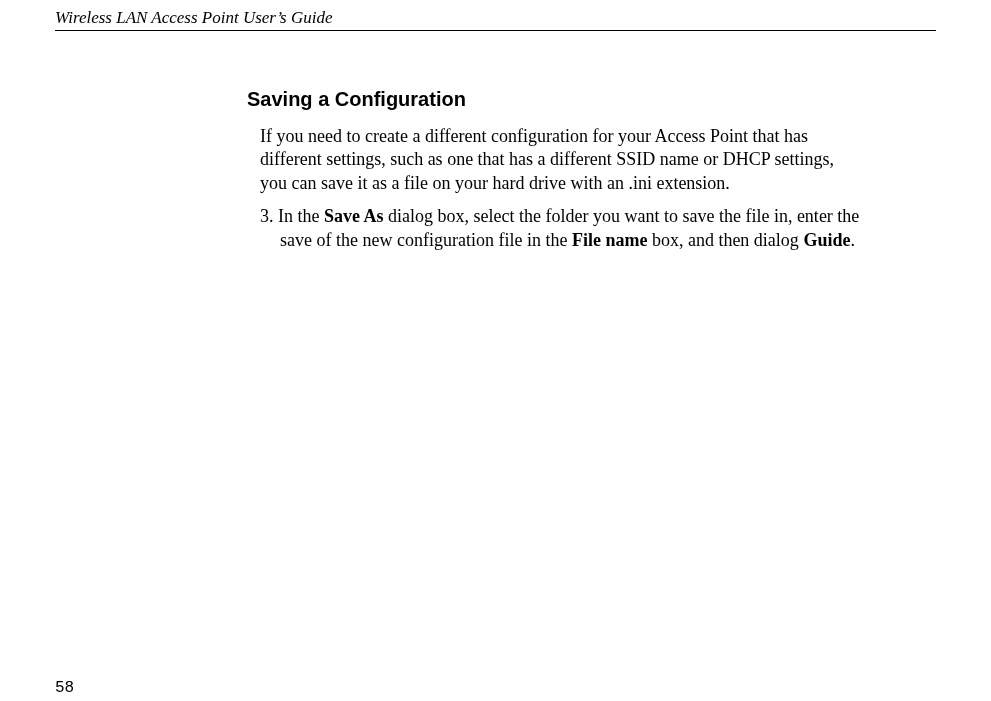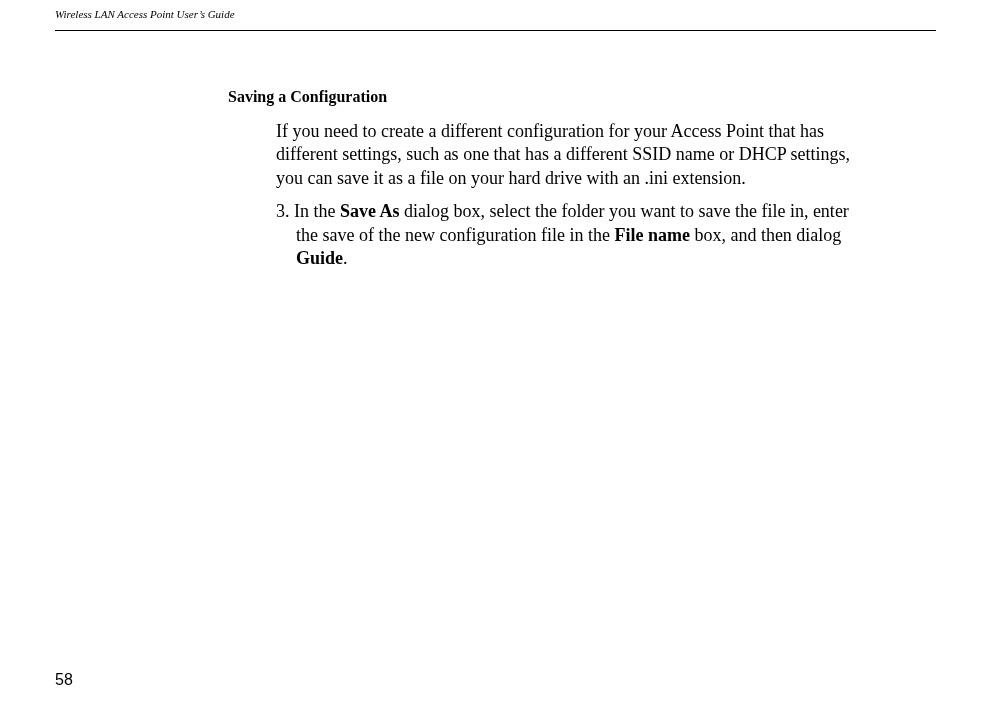--- a/index.html
+++ b/index.html
@@ -10,61 +10,62 @@
       font-family: "Times New Roman", Times, serif;
       color: #000;
       position: relative;
     }
     .header {
       position: absolute;
       top: 8px;
       left: 55px;
       right: 55px;
       font-style: italic;
-      font-size: 11px;
+      font-size: 17px;
       padding-bottom: 4px;
     }
     .hr {
       position: absolute;
       top: 30px;
       left: 55px;
       right: 55px;
       border-top: 1.5px solid #000;
     }
     .content {
       position: absolute;
       top: 88px;
       left: 228px;
       right: 130px;
     }
     .heading {
-      font-family: Liberation Serif, serif;
+      font-family: Liberation Sans, sans-serif;
       font-weight: bold;
-      font-size: 16px;
+      font-size: 20px;
       margin-bottom: 14px;
+      margin-left: 19px;
     }
     .body-block {
-      margin-left: 48px;
+      margin-left: 32px;
       font-size: 18px;
       line-height: 1.3;
     }
     .para { margin-bottom: 10px; }
     .step {
       margin-bottom: 10px;
     }
     .step-body {
       padding-left: 20px;
       text-indent: -20px;
     }
     .bold { font-weight: bold; }
     .pagenum {
       position: absolute;
-      bottom: 12px;
+      bottom: 4px;
       left: 55px;
-      font-family: Liberation Sans, sans-serif;
+      font-family: Liberation Mono, monospace;
       font-size: 16px;
     }
   </style>
 </head>
 <body>
 
 <div class="header">
   <span>Wireless LAN Access Point User’s Guide</span>
 </div>
 <div class="hr"></div>

